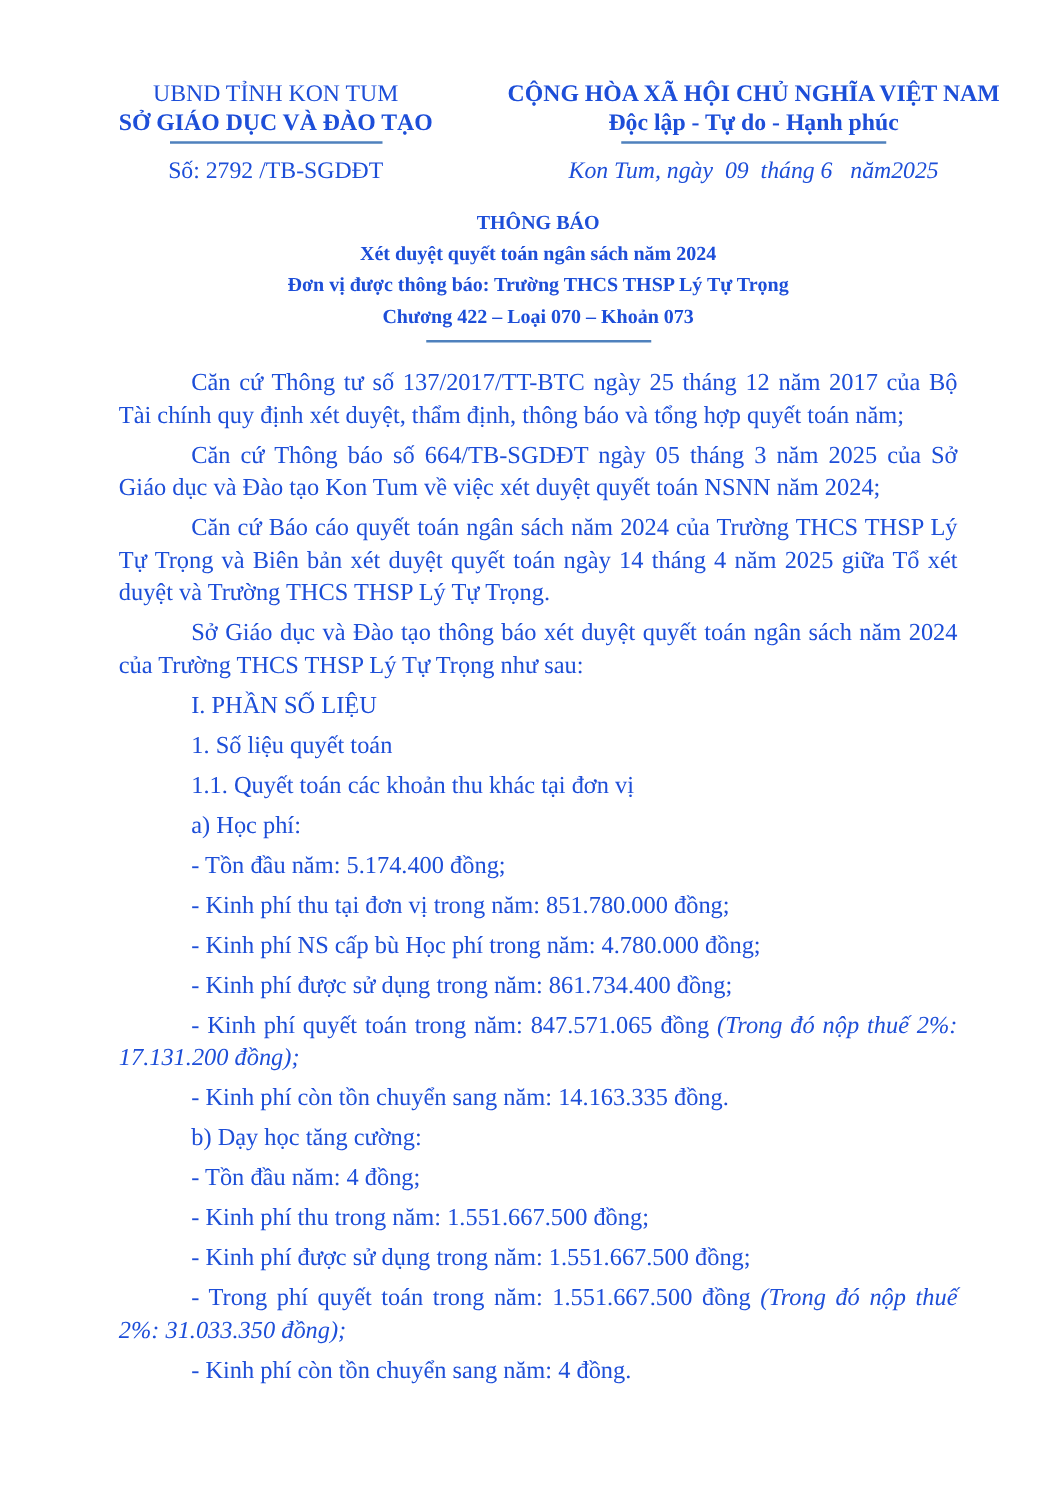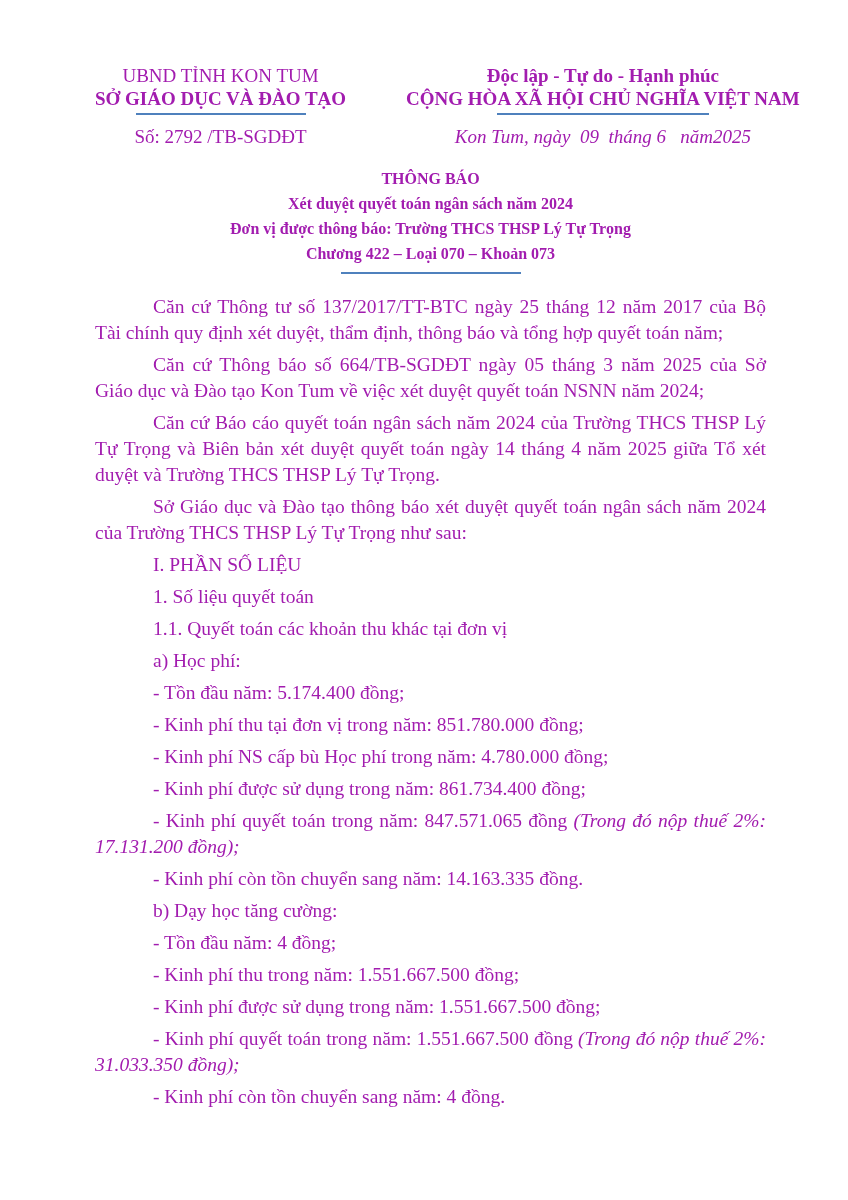--- a/index.html
+++ b/index.html
@@ -5,21 +5,21 @@
   html, body { margin: 0; padding: 0; background: #ffffff; }
   .page {
     position: relative;
     width: 848px;
     height: 1200px;
     background: #ffffff;
     box-sizing: border-box;
     padding: 64px 82px 0 95px;
     overflow: hidden;
     font-family: "Liberation Serif", "DejaVu Serif", serif;
-    color: #a21caf;
+    color: #1d4ed8;
   }
   
   .header { display: flex; }
   .header-left {
     width: 44%;
     text-align: center;
     font-size: 19px;
     line-height: 23px;
   }
   .header-right {
@@ -71,22 +71,22 @@
 <div class="page">
 
   <div class="header">
     <div class="header-left">
       <div class="nowrap">UBND TỈNH KON TUM</div>
       <div class="bold nowrap">SỞ GIÁO DỤC VÀ ĐÀO TẠO</div>
       <div class="rule rule-left"></div>
       <div class="doc-number">Số: 2792 /TB-SGDĐT</div>
     </div>
     <div class="header-right">
+      <div class="bold nowrap">CỘNG HÒA XÃ HỘI CHỦ NGHĨA VIỆT NAM</div>
       <div class="bold nowrap">Độc lập - Tự do - Hạnh phúc</div>
-      <div class="bold nowrap">CỘNG HÒA XÃ HỘI CHỦ NGHĨA VIỆT NAM</div>
       <div class="rule rule-right"></div>
       <div class="dateline">Kon Tum, ngày  09  tháng 6   năm2025</div>
     </div>
   </div>
 
   <div class="title-block">
     <div>THÔNG BÁO</div>
     <div>Xét duyệt quyết toán ngân sách năm 2024</div>
     <div>Đơn vị được thông báo: Trường THCS THSP Lý Tự Trọng</div>
     <div>Chương 422 – Loại 070 – Khoản 073</div>
@@ -110,17 +110,17 @@
     <p class="para">- Kinh phí NS cấp bù Học phí trong năm: 4.780.000 đồng;</p>
     <p class="para">- Kinh phí được sử dụng trong năm: 861.734.400 đồng;</p>
     <p class="para"><span>- Kinh phí quyết toán trong năm: 847.571.065 đồng </span><span class="note">(Trong đó nộp thuế 2%: 17.131.200 đồng);</span></p>
     <p class="para">- Kinh phí còn tồn chuyển sang năm: 14.163.335 đồng.</p>
 
     <p class="para"><span class="heading">b) Dạy học tăng cường</span><span>:</span></p>
 
     <p class="para">- Tồn đầu năm: 4 đồng;</p>
     <p class="para">- Kinh phí thu trong năm: 1.551.667.500 đồng;</p>
     <p class="para">- Kinh phí được sử dụng trong năm: 1.551.667.500 đồng;</p>
-    <p class="para"><span>- Kinh phí quyết toán trong năm: 1.551.667.500 đồng </span><span class="note">(Trong đó nộp thuế 2%: 31.033.350 đồng);</span></p>
+    <p class="para"><span>- Trong phí quyết toán trong năm: 1.551.667.500 đồng </span><span class="note">(Trong đó nộp thuế 2%: 31.033.350 đồng);</span></p>
     <p class="para">- Kinh phí còn tồn chuyển sang năm: 4 đồng.</p>
   </div>
 
 </div>
 
 </body></html>

